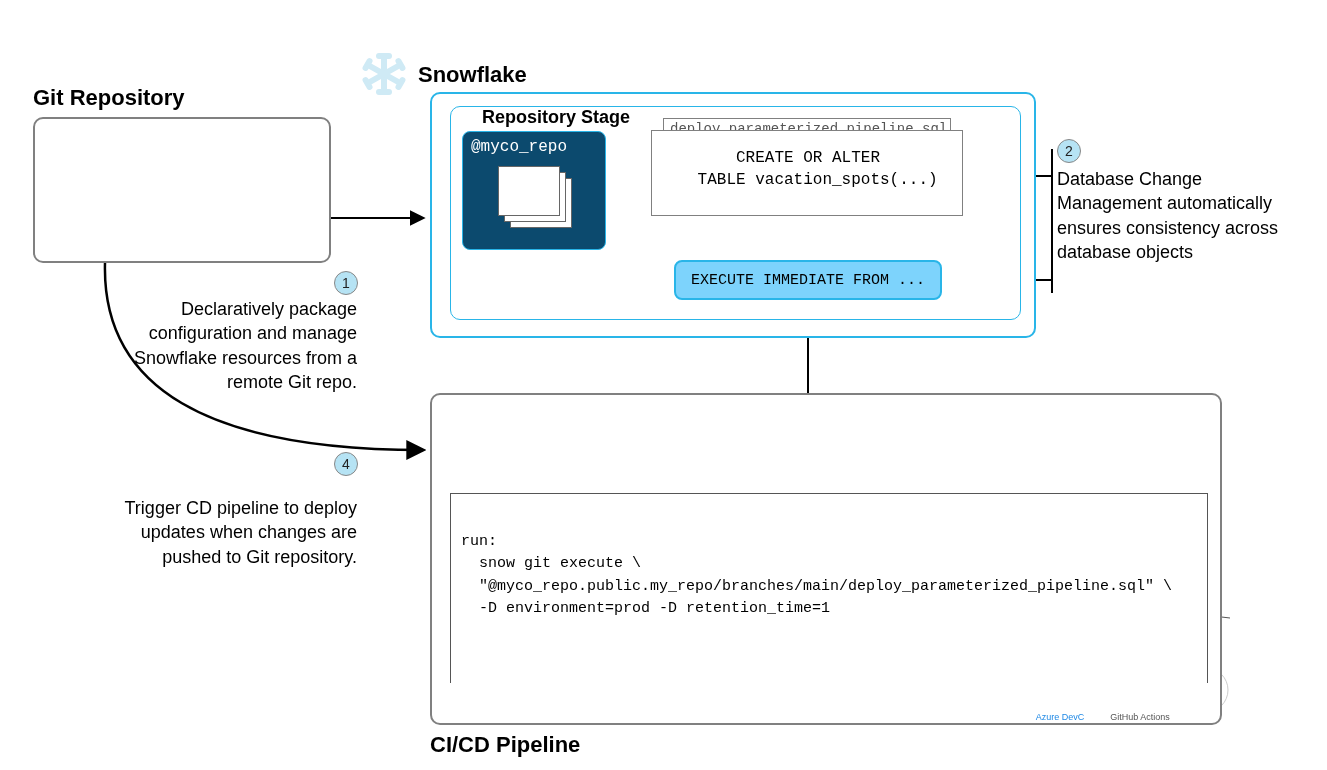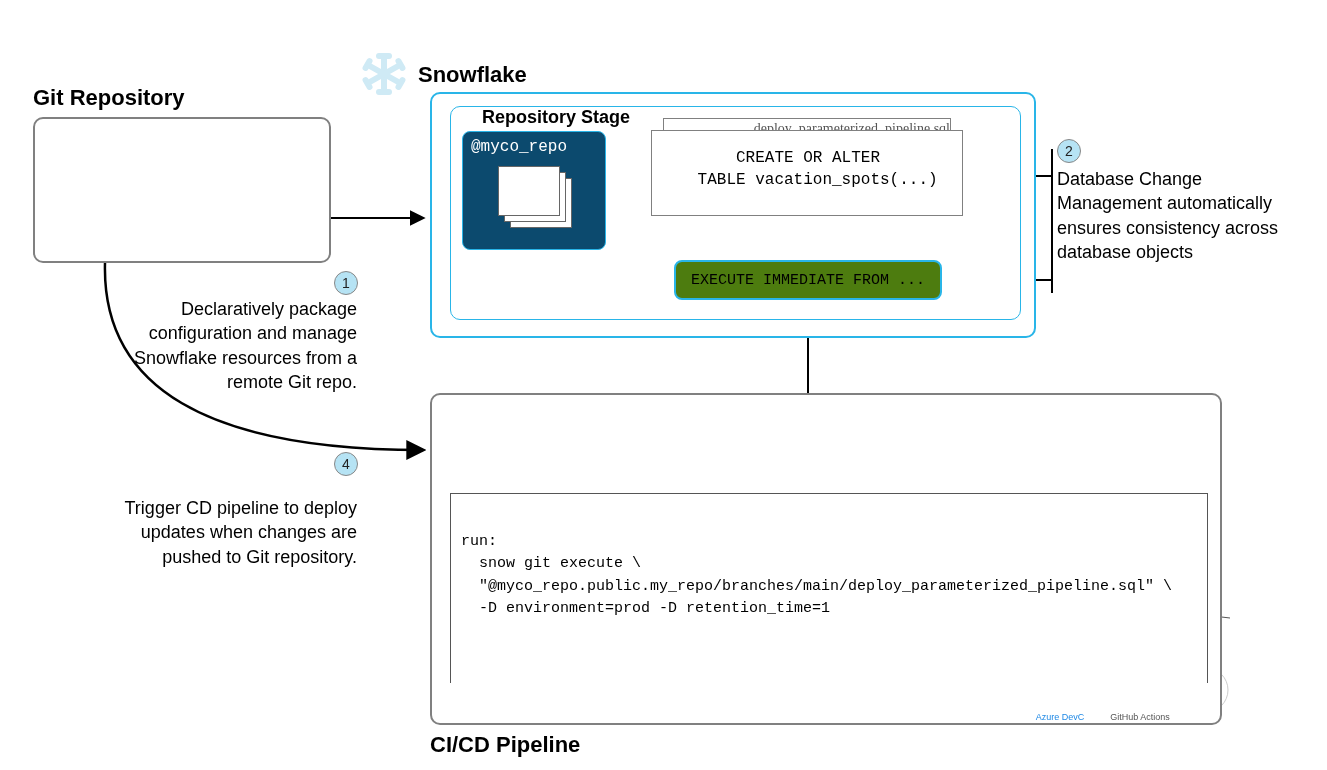--- a/index.html
+++ b/index.html
@@ -67,34 +67,33 @@
     text-align: center;
   }
   .sql-file-tab {
     left: 663px;
     top: 118px;
     width: 288px;
     height: 20px;
     border: 1px solid #808080;
     border-bottom: 0;
     background: #fff;
-    font-family: Liberation Serif, serif;
+    font-family: Liberation Mono, monospace;
     font-size: 14px;
     padding-left: 6px;
     padding-top: 2px;
     color: #555;
-    text-align: right;
   }
   .exec-box {
     left: 674px;
     top: 260px;
     width: 268px;
     height: 40px;
     border: 2px solid #29b5e8;
-    background: #4d7c0f;
+    background: #7dd3fc;
     border-radius: 8px;
     display: flex;
     align-items: center;
     justify-content: center;
   }
   .cicd-box {
     left: 430px;
     top: 393px;
     width: 792px;
     height: 332px;

